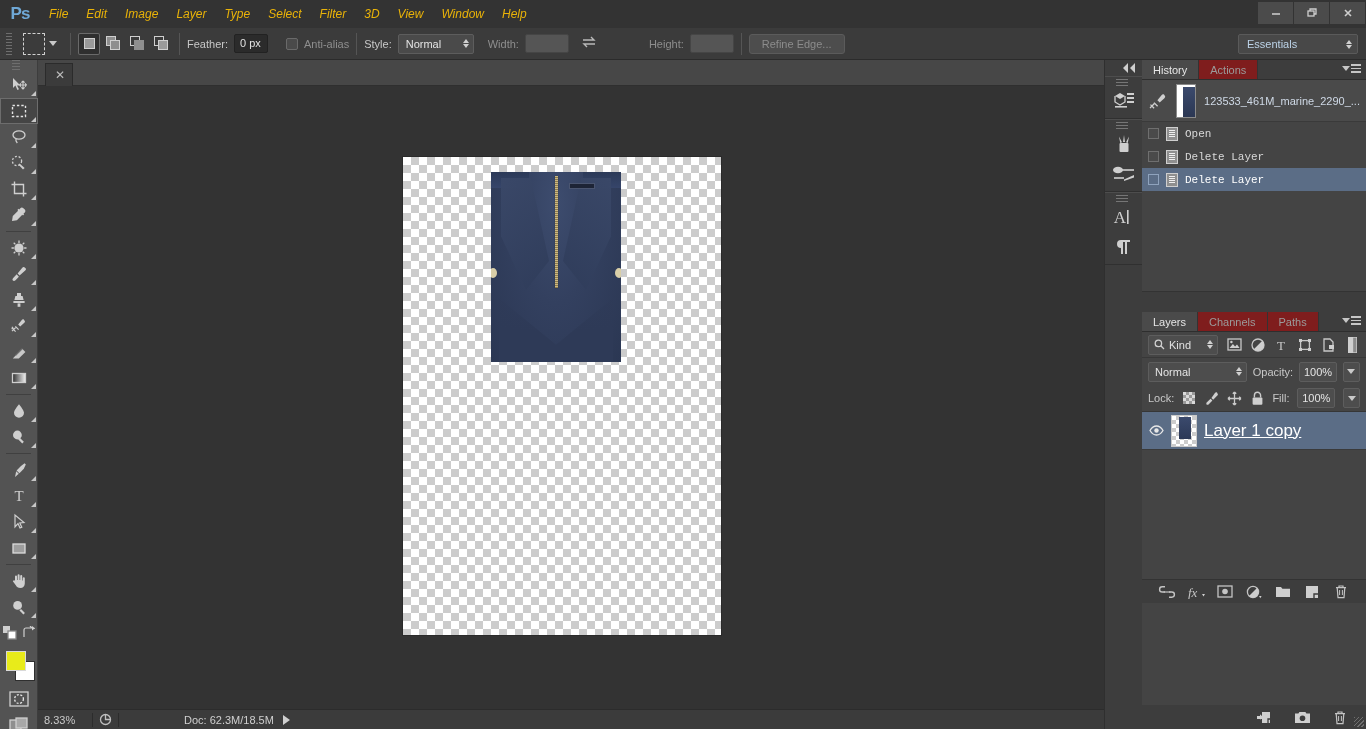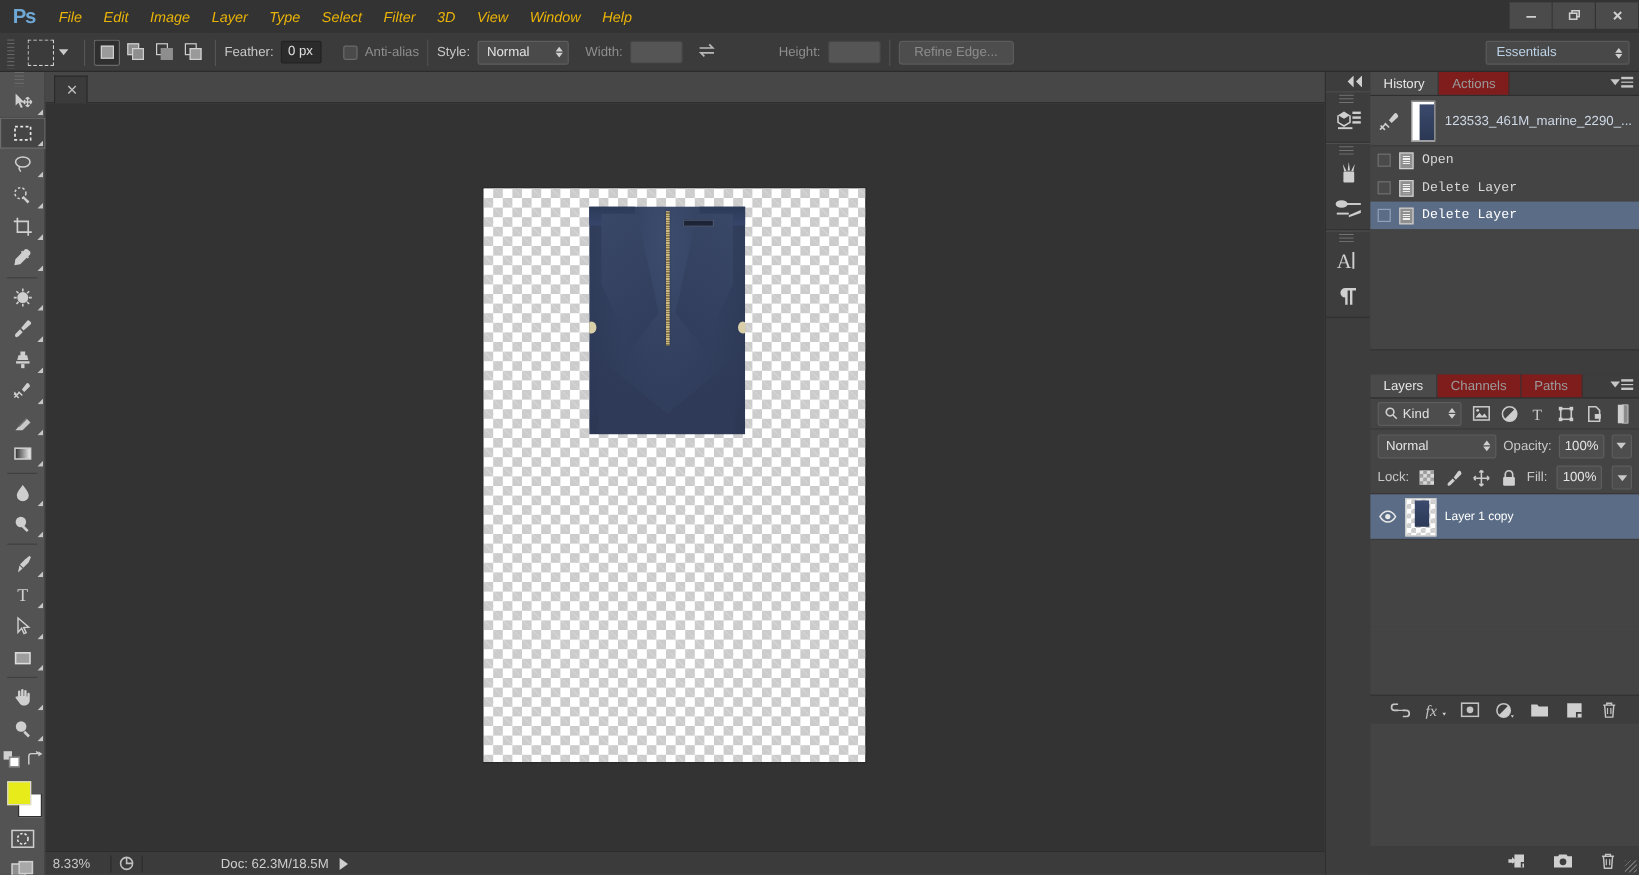--- a/index.html
+++ b/index.html
@@ -319,22 +319,23 @@
   .checker-sm{
     width:12px;height:12px;
     background-image:
       linear-gradient(45deg,#9a9a9a 25%,transparent 25%,transparent 75%,#9a9a9a 75%),
       linear-gradient(45deg,#9a9a9a 25%,transparent 25%,transparent 75%,#9a9a9a 75%);
     background-size:6px 6px; background-position:0 0,3px 3px; background-color:#d9d9d9;
   }
   .layer-list{ background:#444444; height:110px; }
   .layer-row{
     height:38px; display:flex; align-items:center; gap:7px; padding:0 7px;
-    background:#5b6d86; color:#ffffff; font-size:10px;
+    background:#5b6d86; color:#ffffff; font-size:17px;
     border-bottom:1px solid #3a3a3a;
+    text-decoration:underline;
   }
   .eye{ width:15px; color:#e3e3e3; display:flex;align-items:center;justify-content:center; }
   .layer-thumb{
     width:26px;height:32px;border:1px solid #c9c9c9;
     background-image:
       linear-gradient(45deg,#cccccc 25%,transparent 25%,transparent 75%,#cccccc 75%),
       linear-gradient(45deg,#cccccc 25%,transparent 25%,transparent 75%,#cccccc 75%);
     background-size:8px 8px; background-position:0 0,4px 4px; background-color:#fff;
     position:relative; overflow:hidden;
   }

